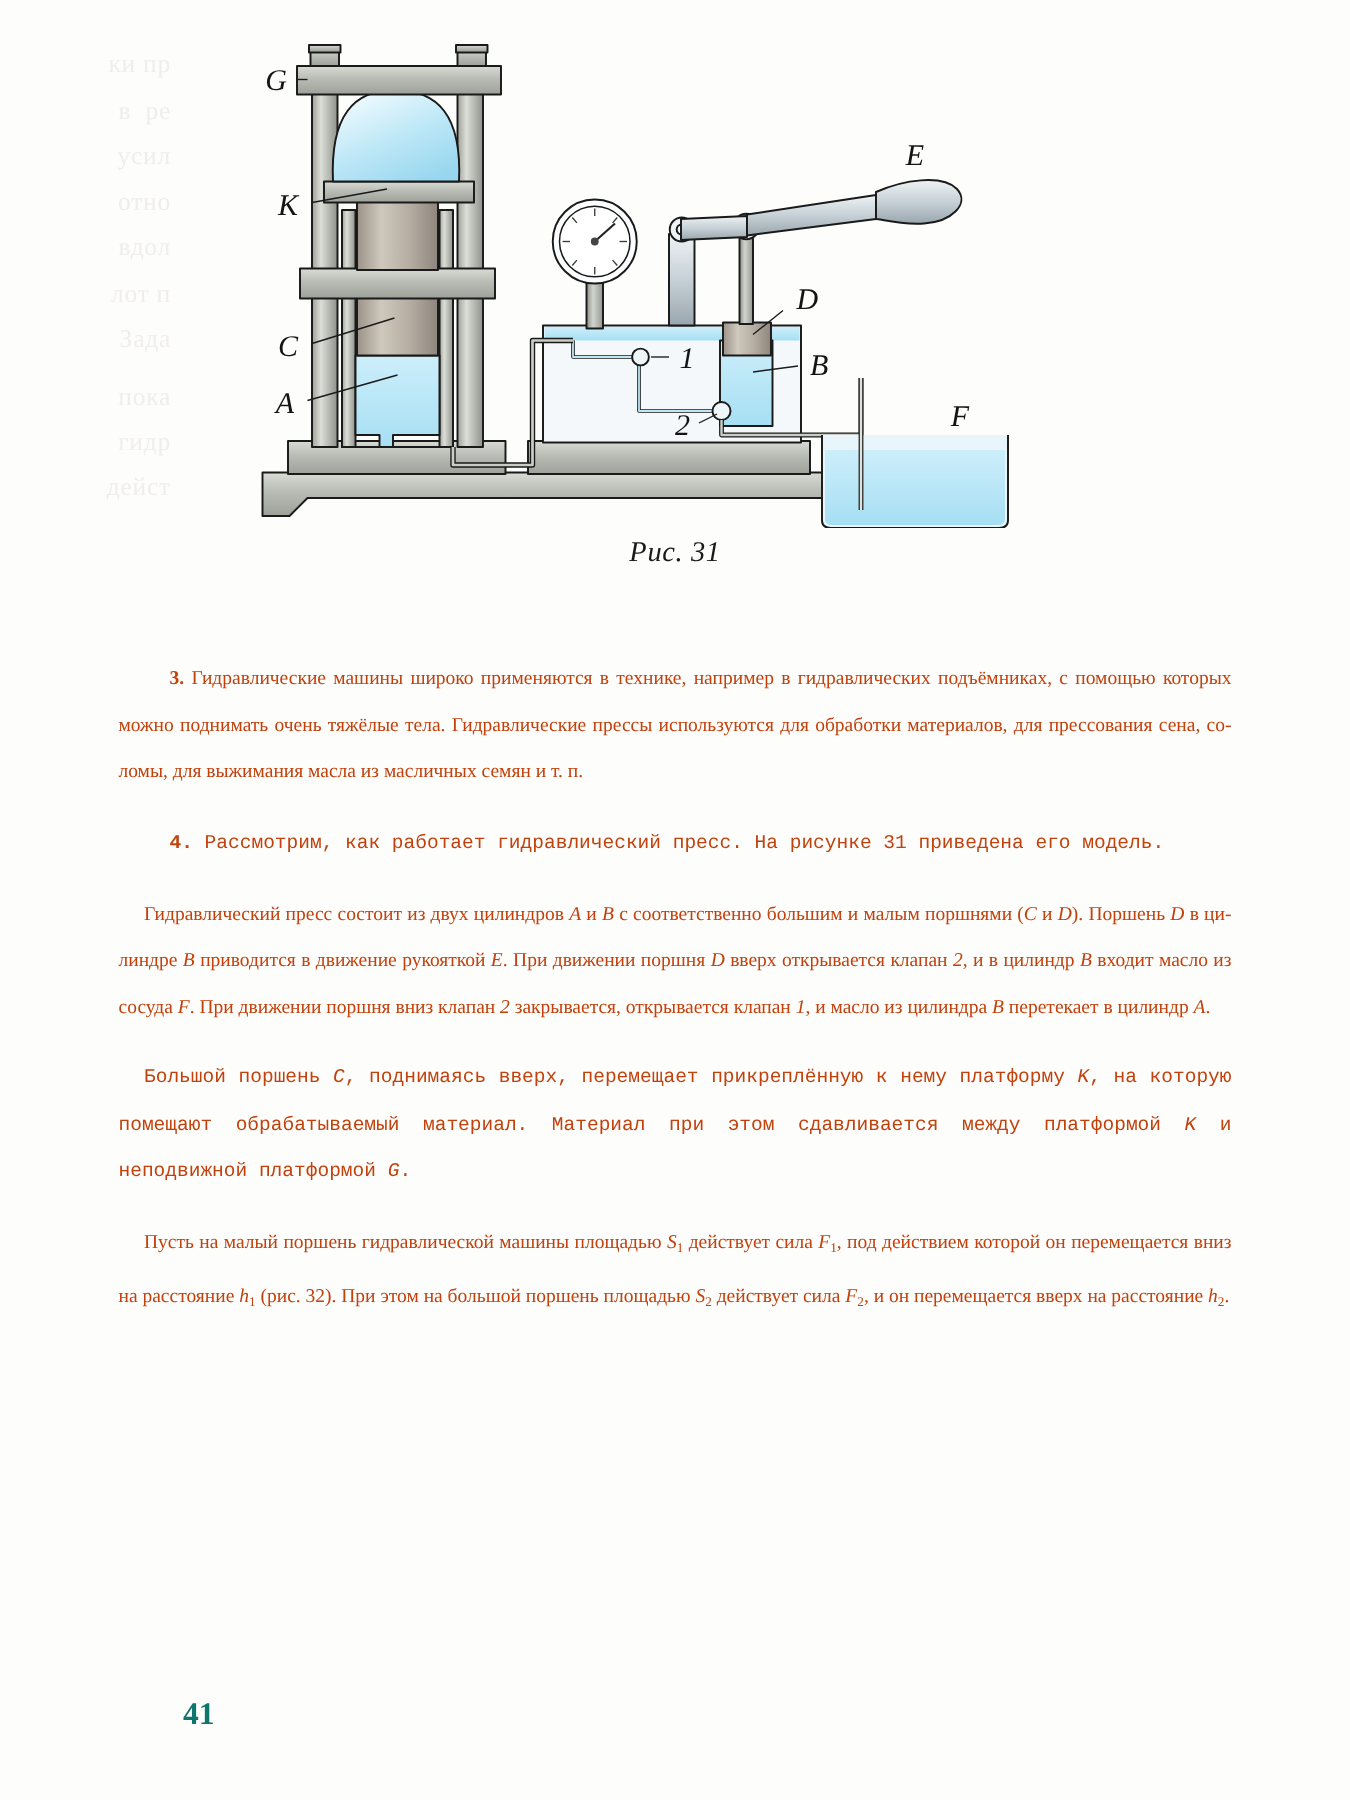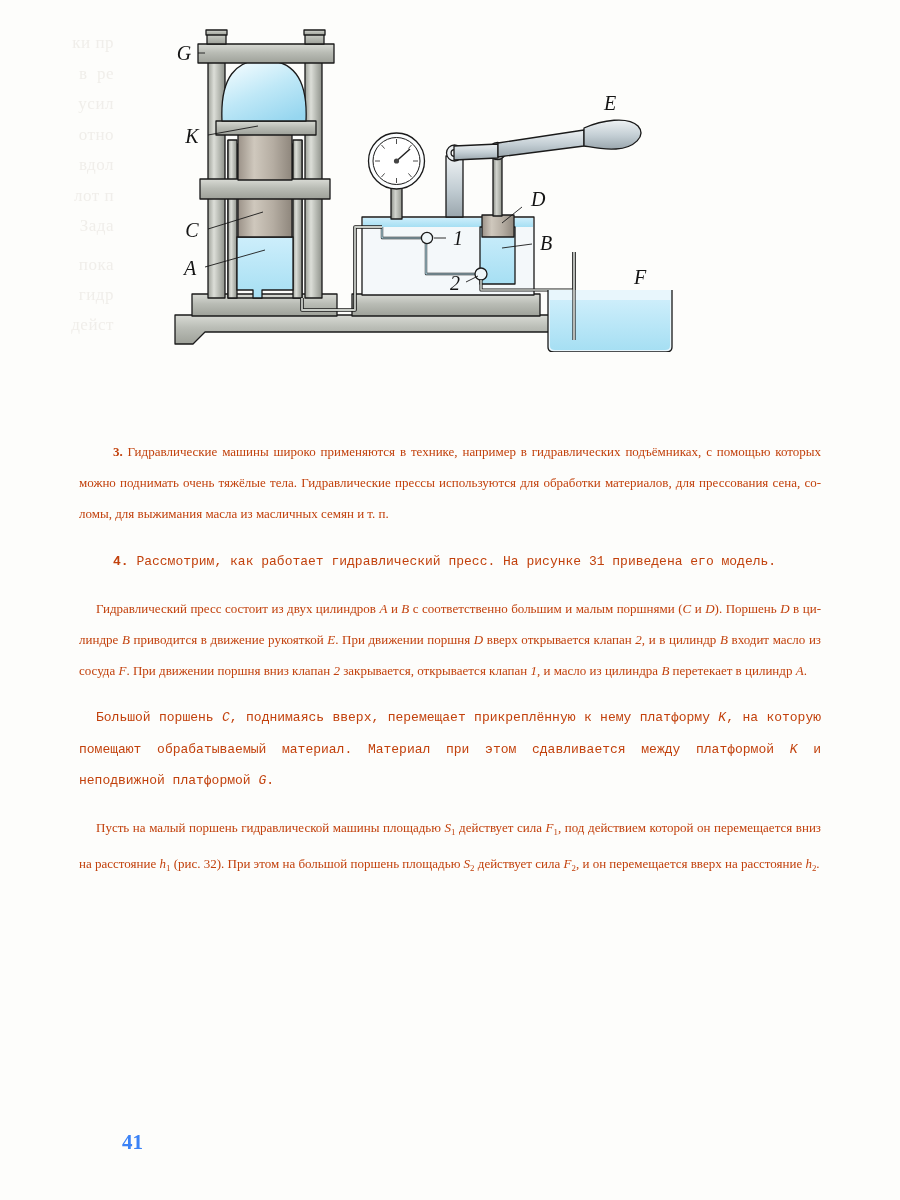--- a/index.html
+++ b/index.html
@@ -87,21 +87,21 @@
     vertical-align: -0.32em;
     font-style: normal;
   }
 
   .pagenum {
     position: absolute;
     left: 122px;
     top: 1130px;
     font-size: 21px;
     font-weight: bold;
-    color: #3b82f6;
+    color: #0f766e;
   }
 </style>
 </head>
 <body>
 
 <div id="page">
 
   <div class="bleed b1">ки пр
 в  ре
 усил
@@ -269,20 +269,21 @@
         <text x="381" y="184" text-anchor="start">D</text>
         <text x="390" y="228" text-anchor="start">B</text>
         <text x="460" y="88" text-anchor="middle">E</text>
         <text x="490" y="262" text-anchor="middle">F</text>
         <text x="303" y="223" text-anchor="start">1</text>
         <text x="300" y="268" text-anchor="start">2</text>
       </g>
     </svg>
   </div>
 
+  <div class="figcaption">Рис. 31</div>
 
   <div id="textblock">
 
     <p class="para indent">
       <span class="num">3.</span> Гидравлические машины широко применяются в техни­ке, например в гидравлических подъёмниках, с помощью которых можно поднимать очень тяжёлые тела. Гидравлические прессы используются для обработки материалов, для прессования сена, со­ломы, для выжимания масла из масличных семян и т.&nbsp;п.
     </p>
 
     <p class="para indent gap">
       <span class="num">4.</span> Рассмотрим, как работает гидравлический пресс. На рисунке 31 приведена его модель.
     </p>

